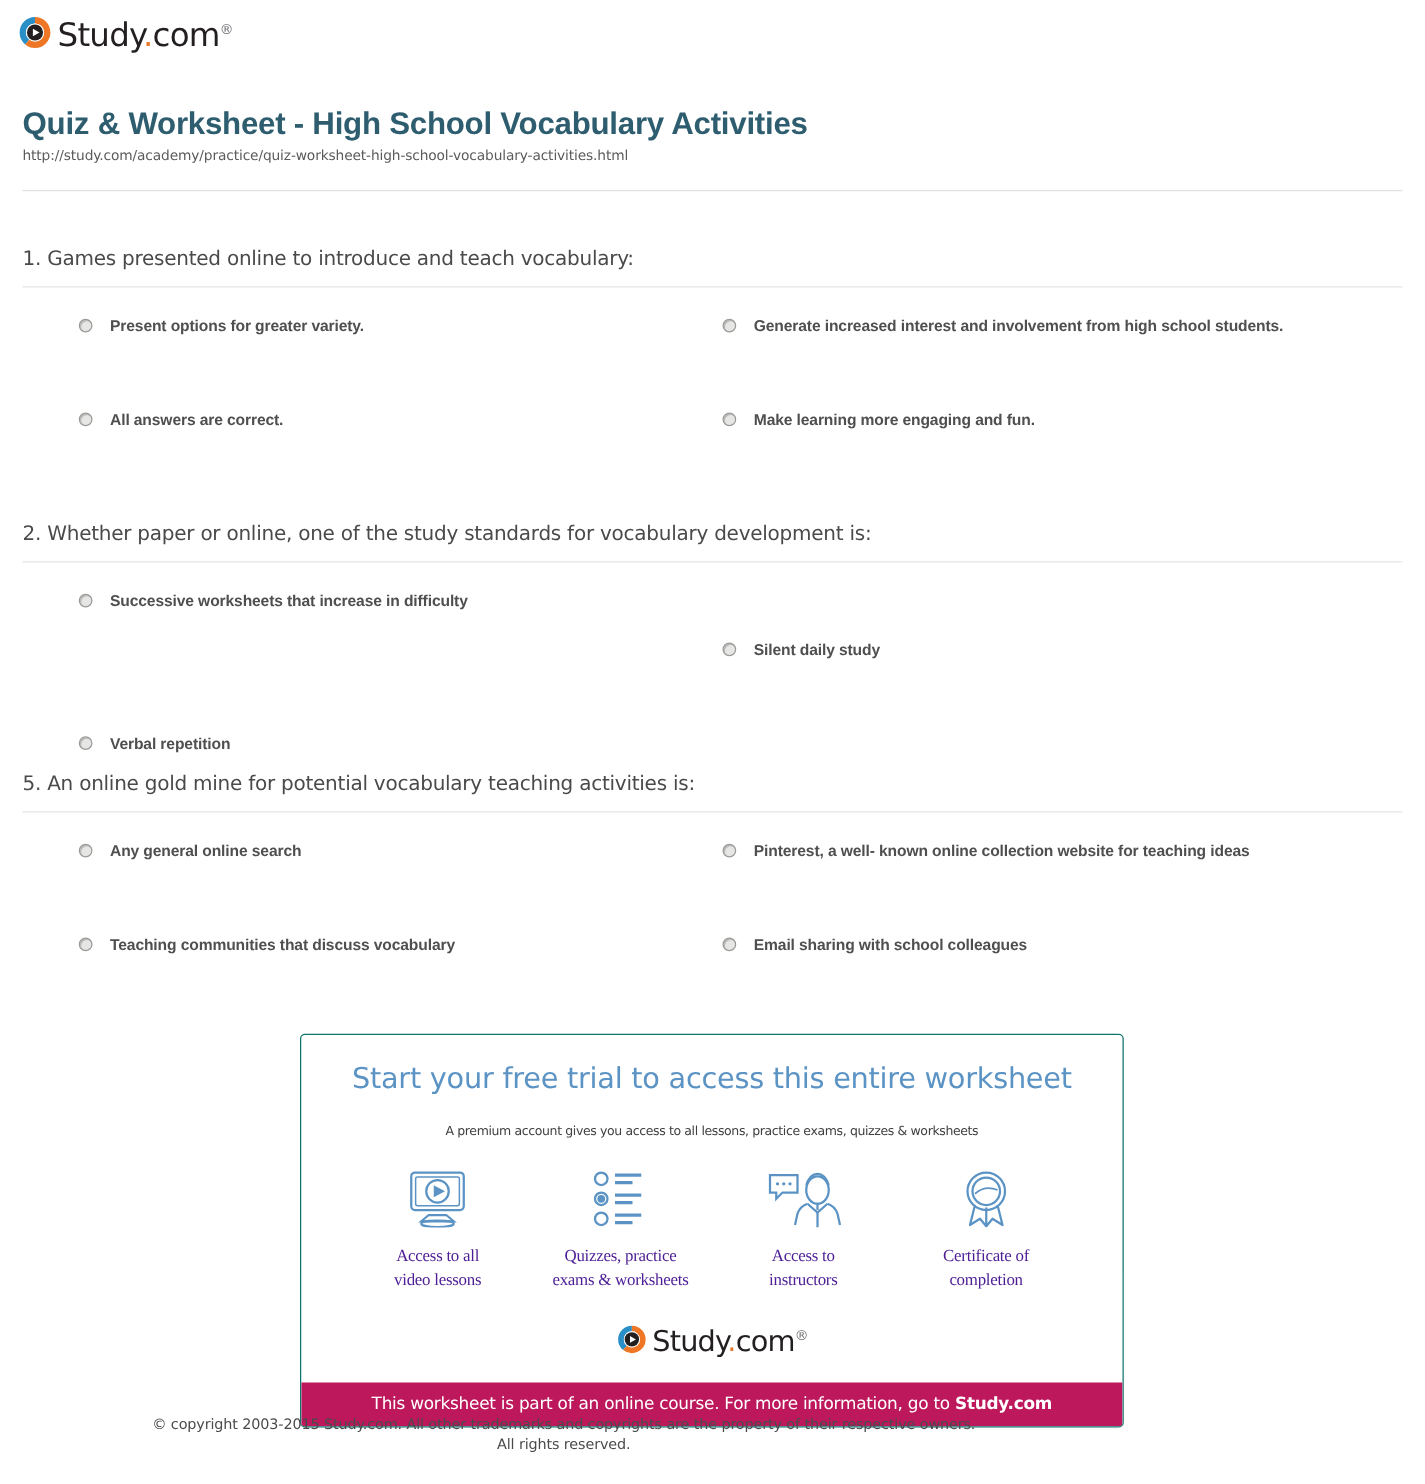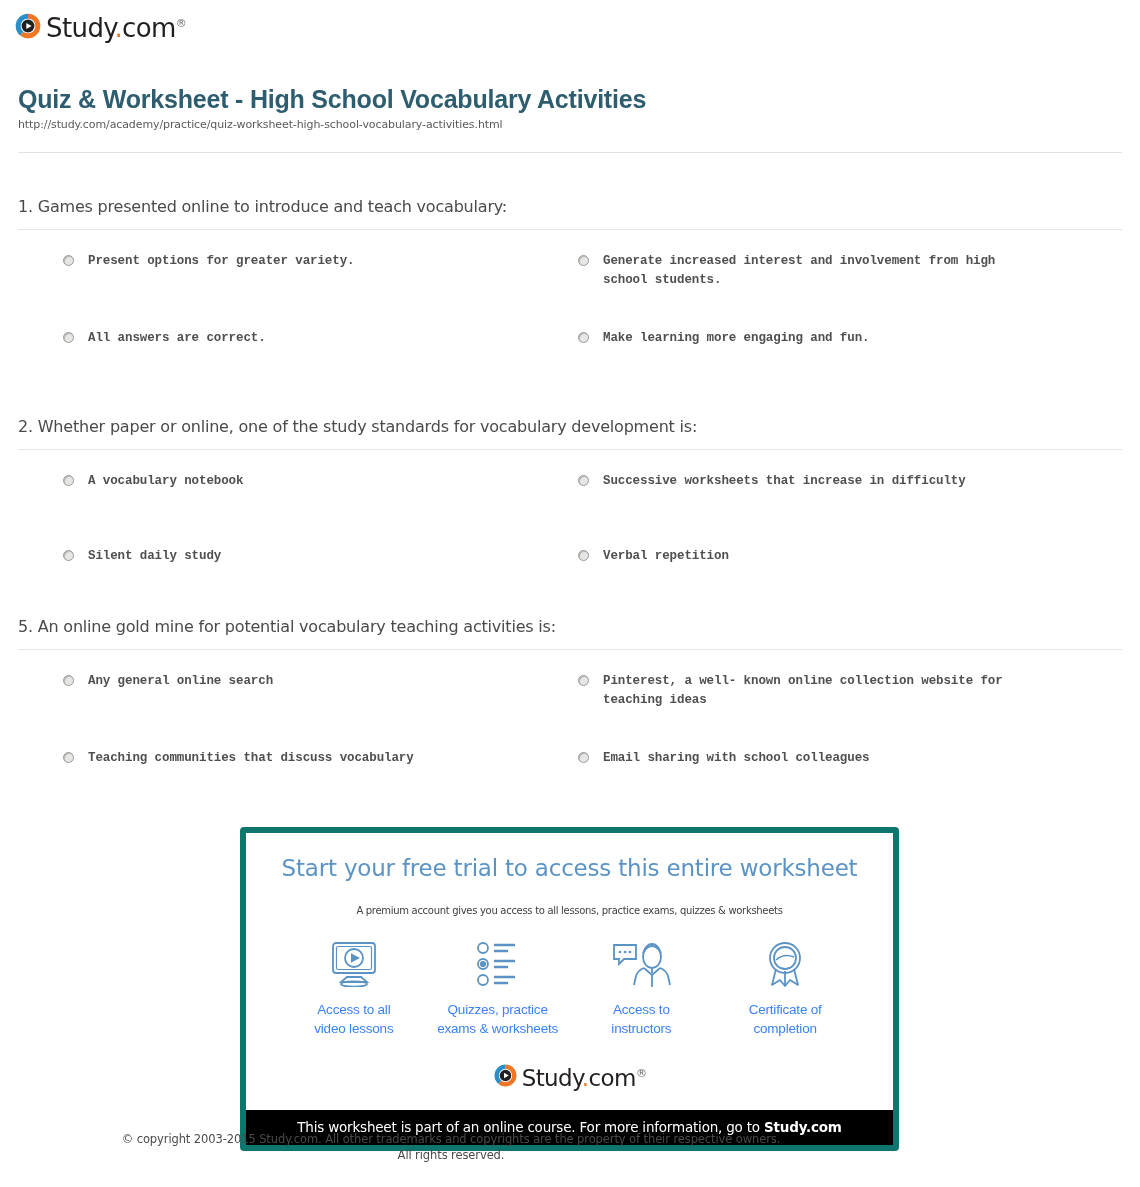--- a/index.html
+++ b/index.html
@@ -98,36 +98,36 @@
     flex: none;
     width: 11px; height: 11px;
     border-radius: 50%;
     background: #e6e6e4;
     border: 1px solid #9a9a98;
     box-shadow: inset 1px 1px 0 #b9b9b7;
     margin-top: 3px;
   }
   .option-label {
     margin-left: 14px;
-    font-family: Liberation Mono, monospace;
+    font-family: Liberation Sans, sans-serif;
     font-size: 12.5px;
     font-weight: bold;
     color: #4f4f4f;
     line-height: 19px;
     letter-spacing: -0.1px;
     max-width: 430px;
   }
 
   
   .promo {
     position: absolute;
     left: 240px; top: 827px;
     width: 659px;
     background: #ffffff;
-    border: 6px solid #0f766e;
+    border: 1px solid #0f766e;
     border-radius: 4px;
     box-shadow: 0 1px 2px rgba(0,0,0,0.04);
     overflow: hidden;
   }
   .promo-head {
     text-align: center;
     padding-top: 22px;
   }
   .promo-title {
     font-family: "DejaVu Sans", sans-serif;
@@ -152,35 +152,35 @@
   .feature {
     width: 155px;
     text-align: center;
   }
   .feature-icon {
     height: 52px;
     display: flex; align-items: center; justify-content: center;
   }
   .feature-text {
     margin-top: 10px;
-    font-family: Liberation Sans, sans-serif;
+    font-family: Liberation Serif, serif;
     font-size: 13.5px;
-    color: #3b82f6;
+    color: #4c1d95;
     line-height: 19px;
     letter-spacing: -0.2px;
   }
   .promo-logo {
     display: flex; align-items: center; justify-content: center;
     margin-top: 22px; margin-bottom: 18px;
   }
   .promo-logo .logo-word { font-size: 23px; }
   .promo-logo .logo-mark { width: 25px; height: 25px; }
 
   .promo-banner {
-    background: #000000;
+    background: #be185d;
     color: #ffffff;
     text-align: center;
     font-family: "DejaVu Sans", sans-serif;
     font-size: 13.5px;
     padding: 9px 0 10px;
     letter-spacing: -0.2px;
   }
   .promo-banner b { font-weight: bold; }
 
   .copyright {
@@ -236,24 +236,20 @@
       <span class="radio"></span>
       <span class="option-label">Make learning more engaging and fun.</span>
     </div>
   </div>
 </div>
 
 <div class="question-block" style="top:417px;">
   <div class="question-text">2. Whether paper or online, one of the study standards for vocabulary development is:</div>
   <div class="q-rule"></div>
   <div class="options-grid">
-    <div class="option">
-      <span class="radio"></span>
-      <span class="option-label">A vocabulary notebook</span>
-    </div>
     <div class="option">
       <span class="radio"></span>
       <span class="option-label">Successive worksheets that increase in difficulty</span>
     </div>
     <div class="option row2">
       <span class="radio"></span>
       <span class="option-label">Silent daily study</span>
     </div>
     <div class="option row2">
       <span class="radio"></span>

